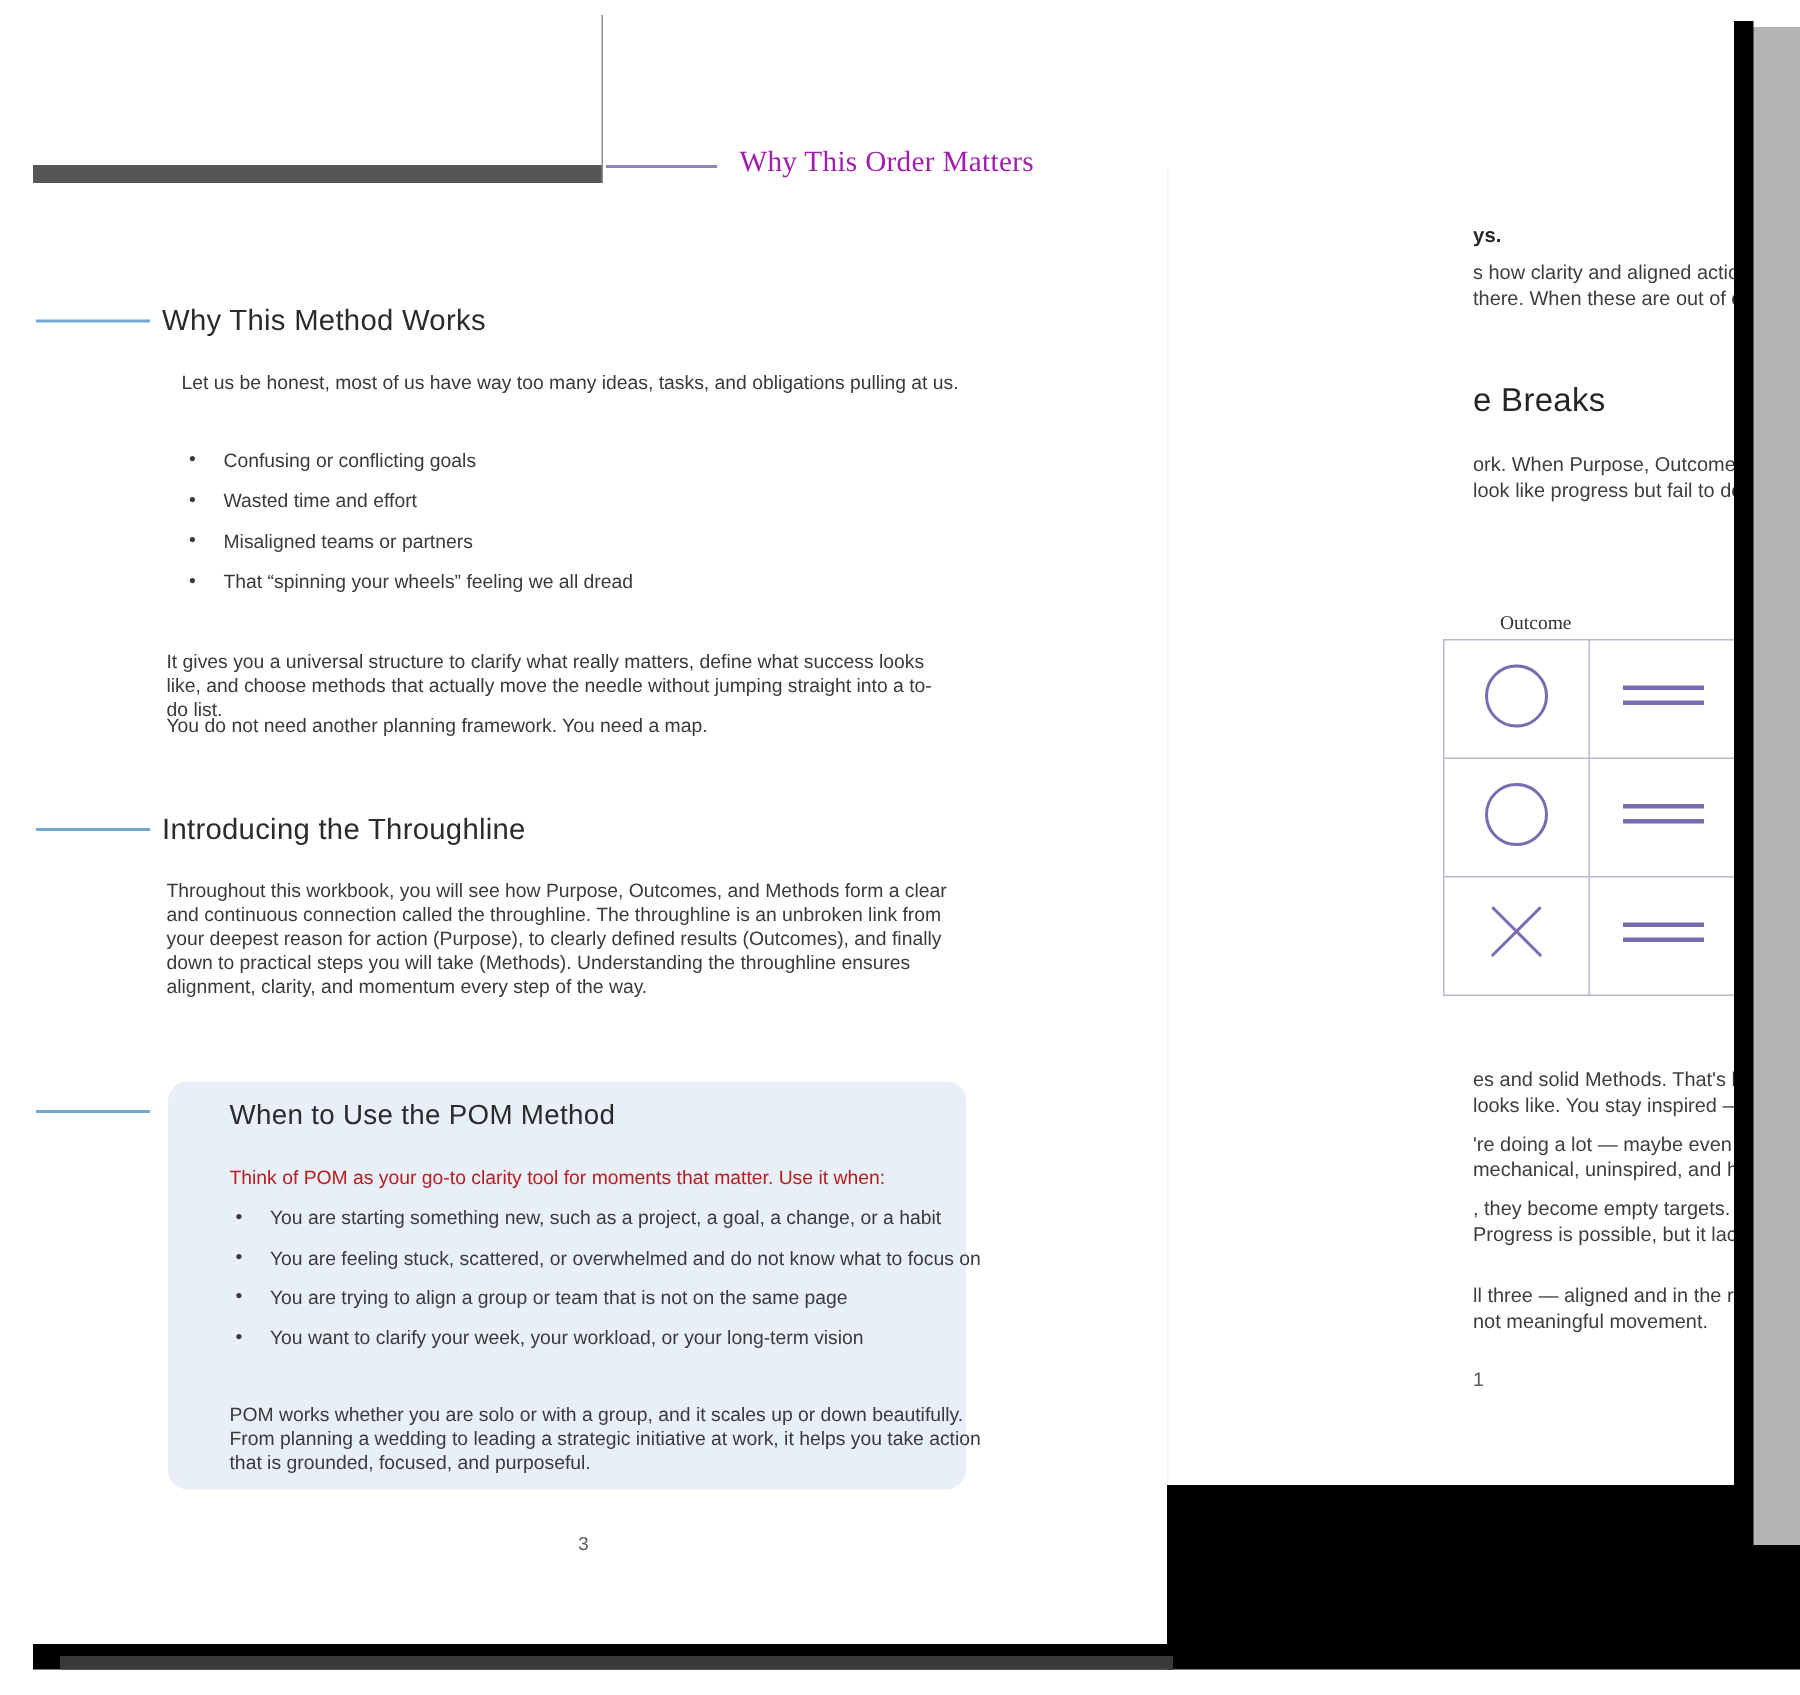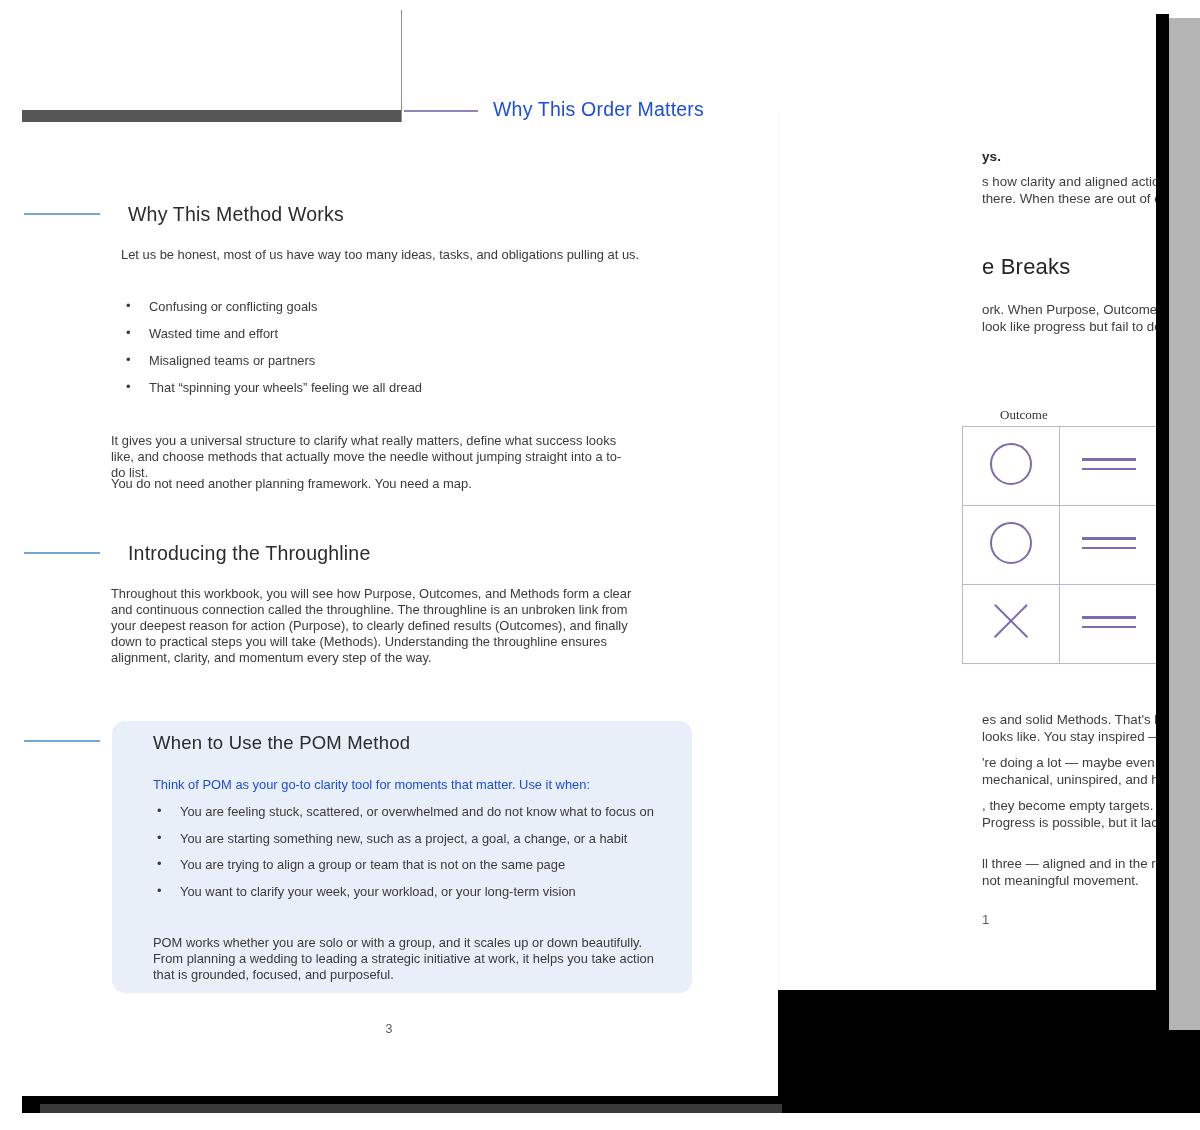--- a/index.html
+++ b/index.html
@@ -119,30 +119,30 @@
     position: absolute; left: 0; top: 0; width: 778px; height: 1096px;
     background: #ffffff;
   }
 
   .hdr-rule {
     position: absolute; left: 404px; top: 110px; width: 74px; height: 2.4px;
     background: #8d86bd;
   }
   .hdr-title {
     position: absolute; left: 493px; top: 98px;
-    font-size: 19.5px; color: #1d4ed8; font-weight: 400; letter-spacing: .2px;
+    font-size: 19.5px; color: #a21caf; font-weight: 400; letter-spacing: .2px; font-family: Liberation Serif, serif;
   }
 
   .acc-rule { position: absolute; height: 2px; background: #73a8d4; }
   .acc-rule.r1 { left: 24px; top: 213px; width: 76px; }
   .acc-rule.r2 { left: 24px; top: 552px; width: 76px; }
   .acc-rule.r3 { left: 24px; top: 740px; width: 76px; }
 
   .h2 {
-    position: absolute; left: 128px;
+    position: absolute; left: 108px;
     font-size: 19.5px; color: #2b2b2b; font-weight: 400; letter-spacing: .2px;
   }
   .h2.s1 { top: 203px; }
   .h2.s2 { top: 542px; }
 
   .body { position: absolute; left: 111px; font-size: 12.9px; line-height: 16px; color: #3a3a3a; }
   .body.p1 { top: 247px; width: 600px; margin-left: 10px; }
   .body.p2 { top: 274px; width: 600px; }
   .body.p3 { top: 406px; width: 600px; }
   .body.p4 { top: 433px; width: 520px; }
@@ -152,30 +152,30 @@
   ul.bul { position: absolute; left: 111px; top: 298px; list-style: none; width: 560px; }
   ul.bul li {
     position: relative; padding-left: 38px; margin-bottom: 10px;
     font-size: 12.9px; line-height: 17px; color: #3a3a3a;
   }
   ul.bul li::before {
     content: "\2022"; position: absolute; left: 15px; top: -1px; color: #3a3a3a; font-size: 13px;
   }
 
   .callout {
-    position: absolute; left: 112px; top: 721px; width: 580px; height: 272px;
+    position: absolute; left: 112px; top: 721px; width: 532px; height: 272px;
     background: #e8eff8; border-radius: 13px;
   }
   .callout h3 {
     position: absolute; left: 41px; top: 11px;
     font-size: 18.5px; color: #2b2b2b; font-weight: 400; letter-spacing: .2px;
   }
   .callout .lead {
     position: absolute; left: 41px; top: 56px; width: 500px;
-    font-size: 12.9px; line-height: 16px; color: #1d4ed8;
+    font-size: 12.9px; line-height: 16px; color: #b91c1c;
   }
   .callout ul {
     position: absolute; left: 41px; top: 82px; list-style: none; width: 510px;
   }
   .callout ul li {
     position: relative; padding-left: 27px; margin-bottom: 9.5px;
     font-size: 12.9px; line-height: 17px; color: #3a3a3a;
   }
   .callout ul li::before {
     content: "\2022"; position: absolute; left: 4px; top: -1px; color: #3a3a3a; font-size: 13px;
@@ -258,22 +258,22 @@
     <div class="acc-rule r2"></div>
     <h2 class="h2 s2">Introducing the Throughline</h2>
     <p class="body p6">Throughout this workbook, you will see how Purpose, Outcomes, and Methods form a clear and continuous connection called the throughline. The throughline is an unbroken link from your deepest reason for action (Purpose), to clearly defined results (Outcomes), and finally down to practical steps you will take (Methods). Understanding the throughline ensures alignment, clarity, and momentum every step of the way.</p>
 
     <div class="acc-rule r3"></div>
 
     <div class="callout">
       <h3>When to Use the POM Method</h3>
       <p class="lead">Think of POM as your go-to clarity tool for moments that matter. Use it when:</p>
       <ul>
+        <li>You are starting something new, such as a project, a goal, a change, or a habit</li>
         <li>You are feeling stuck, scattered, or overwhelmed and do not know what to focus on</li>
-        <li>You are starting something new, such as a project, a goal, a change, or a habit</li>
         <li>You are trying to align a group or team that is not on the same page</li>
         <li>You want to clarify your week, your workload, or your long-term vision</li>
       </ul>
       <p class="tail">POM works whether you are solo or with a group, and it scales up or down beautifully. From planning a wedding to leading a strategic initiative at work, it helps you take action that is grounded, focused, and purposeful.</p>
     </div>
 
     <div class="pageno-left">3</div>
   </div>
 
   <div class="bottom-black"></div>

